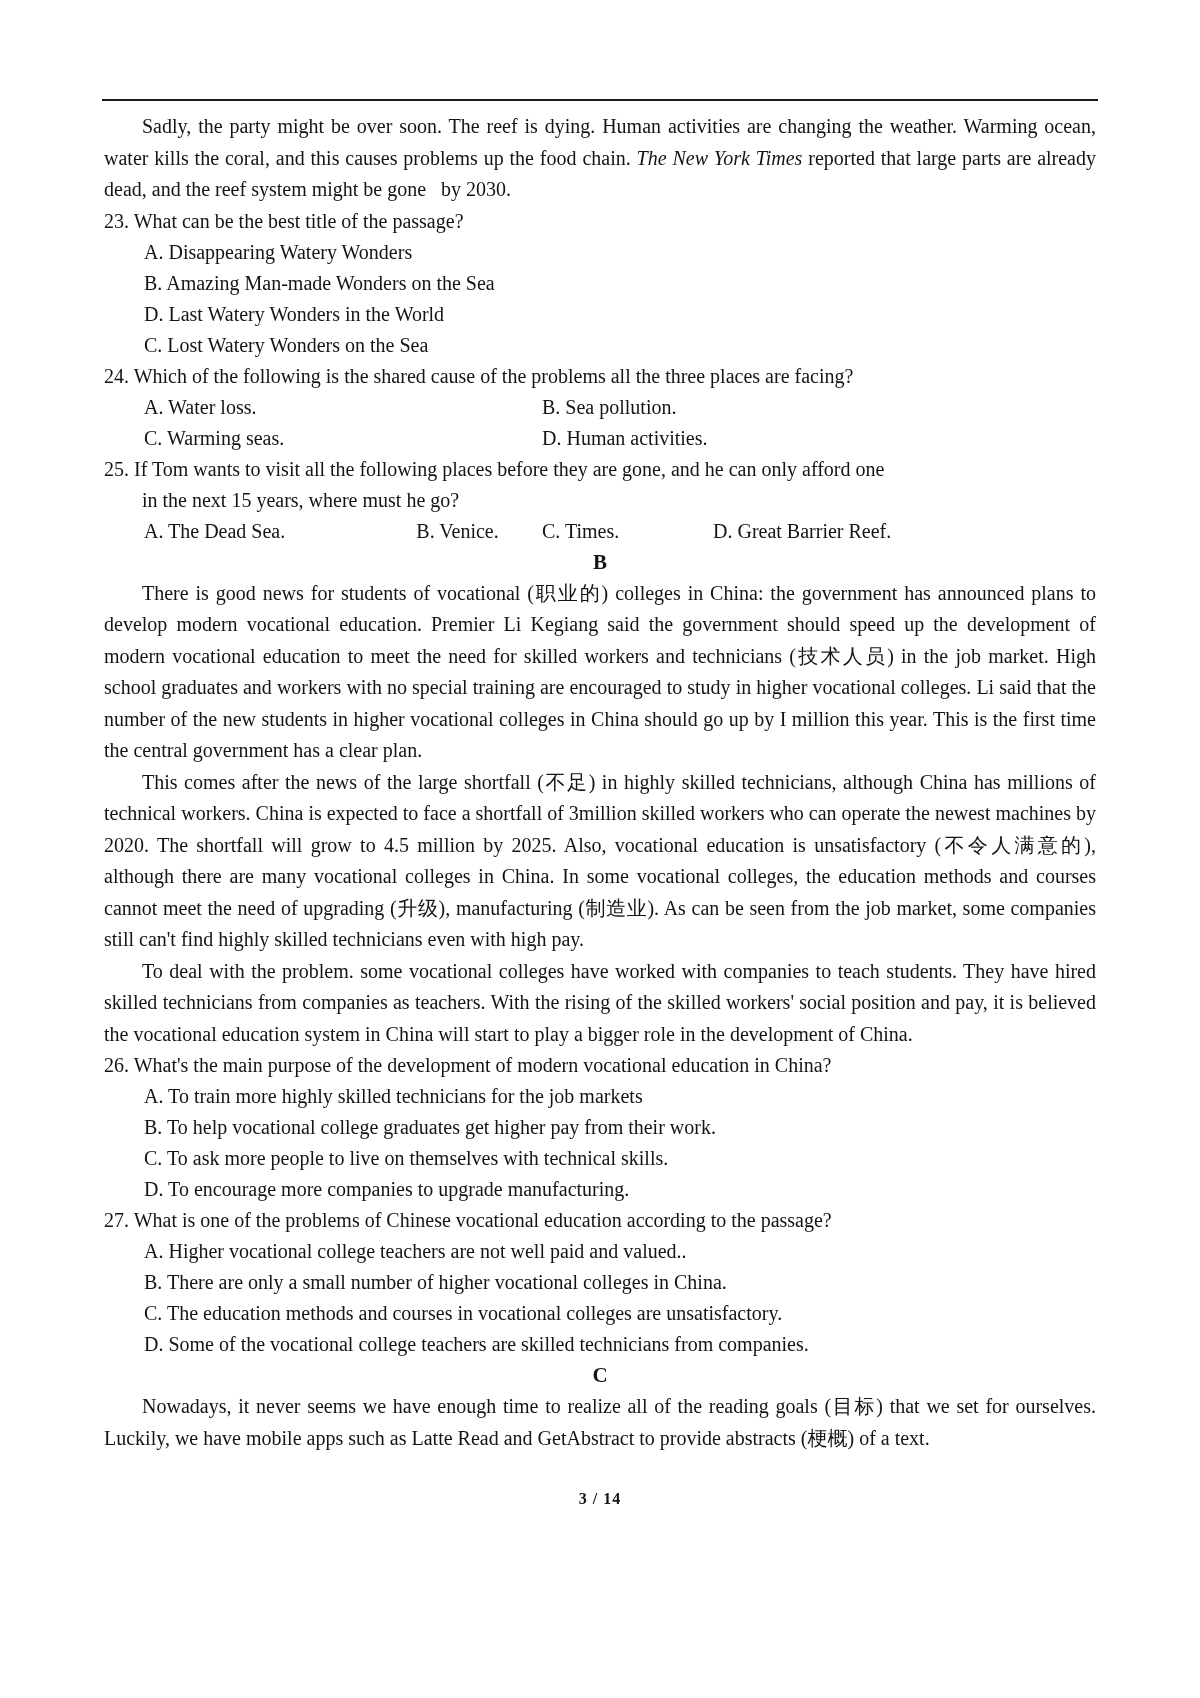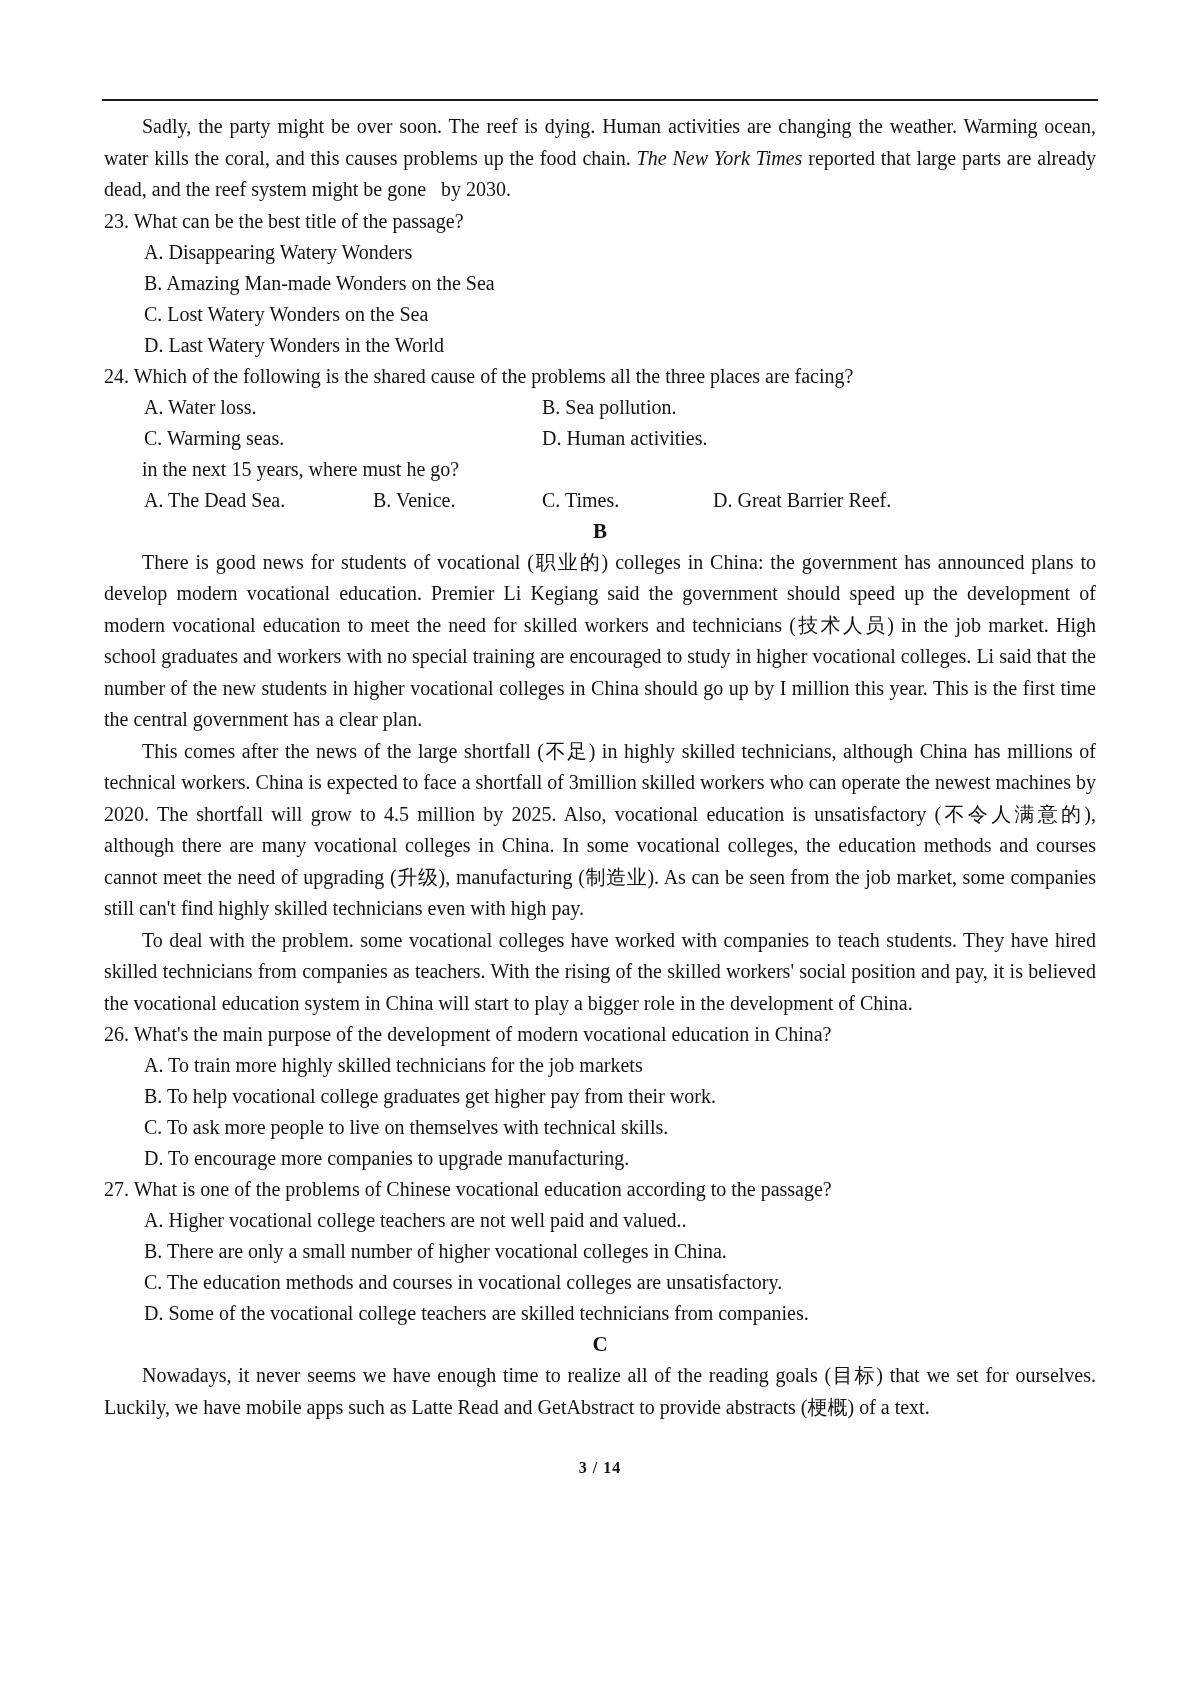--- a/index.html
+++ b/index.html
@@ -56,21 +56,21 @@
     padding-left: 40px;
   }
   .opts-grid .cell { line-height: 31px; }
   .opts-row {
     padding-left: 40px;
     line-height: 31px;
     white-space: nowrap;
   }
   .opts-row span { display: inline-block; }
   .row25 .o1 { width: 229px; }
-  .row25 .o2 { width: 169px; }
+  .row25 .o2 { width: 169px; text-align: center; }
   .row25 .o3 { width: 171px; }
   .row28 .o1 { width: 229px; }
   .row28 .o2 { width: 212px; }
   .row28 .o3 { width: 213px; }
   .section-heading {
     text-align: center;
     font-weight: 700;
     font-size: 21px;
     line-height: 31px;
   }
@@ -89,36 +89,37 @@
   <div class="header-rule"></div>
   <div class="content">
 
     <p class="passage indent"><span>Sadly, the party might be over soon. The reef is dying. Human activities are changing the weather. Warming ocean, water kills the coral, and this causes problems up the food chain. </span><span class="italic">The New York Times</span><span> reported that large parts are already dead, and the reef system might be gone &nbsp;&nbsp;by 2030.</span></p>
 
     <div class="question">
       <div class="q-text">23. What can be the best title of the passage?</div>
       <div class="opts-stack">
         <div class="opt">A. Disappearing Watery Wonders</div>
         <div class="opt">B. Amazing Man-made Wonders on the Sea</div>
+        <div class="opt">D. Last Watery Wonders in the World</div>
         <div class="opt">C. Lost Watery Wonders on the Sea</div>
-        <div class="opt">D. Last Watery Wonders in the World</div>
       </div>
     </div>
 
     <div class="question">
       <div class="q-text">24. Which of the following is the shared cause of the problems all the three places are facing?</div>
       <div class="opts-grid">
         <div class="cell">A. Water loss.</div>
         <div class="cell">B. Sea pollution.</div>
         <div class="cell">C. Warming seas.</div>
         <div class="cell">D. Human activities.</div>
       </div>
     </div>
 
     <div class="question">
+      <div class="q-text">25. If Tom wants to visit all the following places before they are gone, and he can only afford one</div>
       <div class="q-cont">in the next 15 years, where must he go?</div>
       <div class="opts-row row25">
         <span class="o1">A. The Dead Sea.</span><span class="o2">B. Venice.</span><span class="o3">C. Times.</span><span class="o4">D. Great Barrier Reef.</span>
       </div>
     </div>
 
     <div class="section-heading">B</div>
     <p class="passage indent">There is good news for students of vocational (职业的) colleges in China: the government has announced plans to develop modern vocational education. Premier Li Kegiang said the government should speed up the development of modern vocational education to meet the need for skilled workers and technicians (技术人员) in the job market. High school graduates and workers with no special training are encouraged to study in higher vocational colleges. Li said that the number of the new students in higher vocational colleges in China should go up by I million this year. This is the first time the central government has a clear plan.</p>
     <p class="passage indent">This comes after the news of the large shortfall (不足) in highly skilled technicians, although China has millions of technical workers. China is expected to face a shortfall of 3million skilled workers who can operate the newest machines by 2020. The shortfall will grow to 4.5 million by 2025. Also, vocational education is unsatisfactory (不令人满意的), although there are many vocational colleges in China. In some vocational colleges, the education methods and courses cannot meet the need of upgrading (升级), manufacturing (制造业). As can be seen from the job market, some companies still can't find highly skilled technicians even with high pay.</p>
     <p class="passage indent">To deal with the problem. some vocational colleges have worked with companies to teach students. They have hired skilled technicians from companies as teachers. With the rising of the skilled workers' social position and pay, it is believed the vocational education system in China will start to play a bigger role in the development of China.</p>

